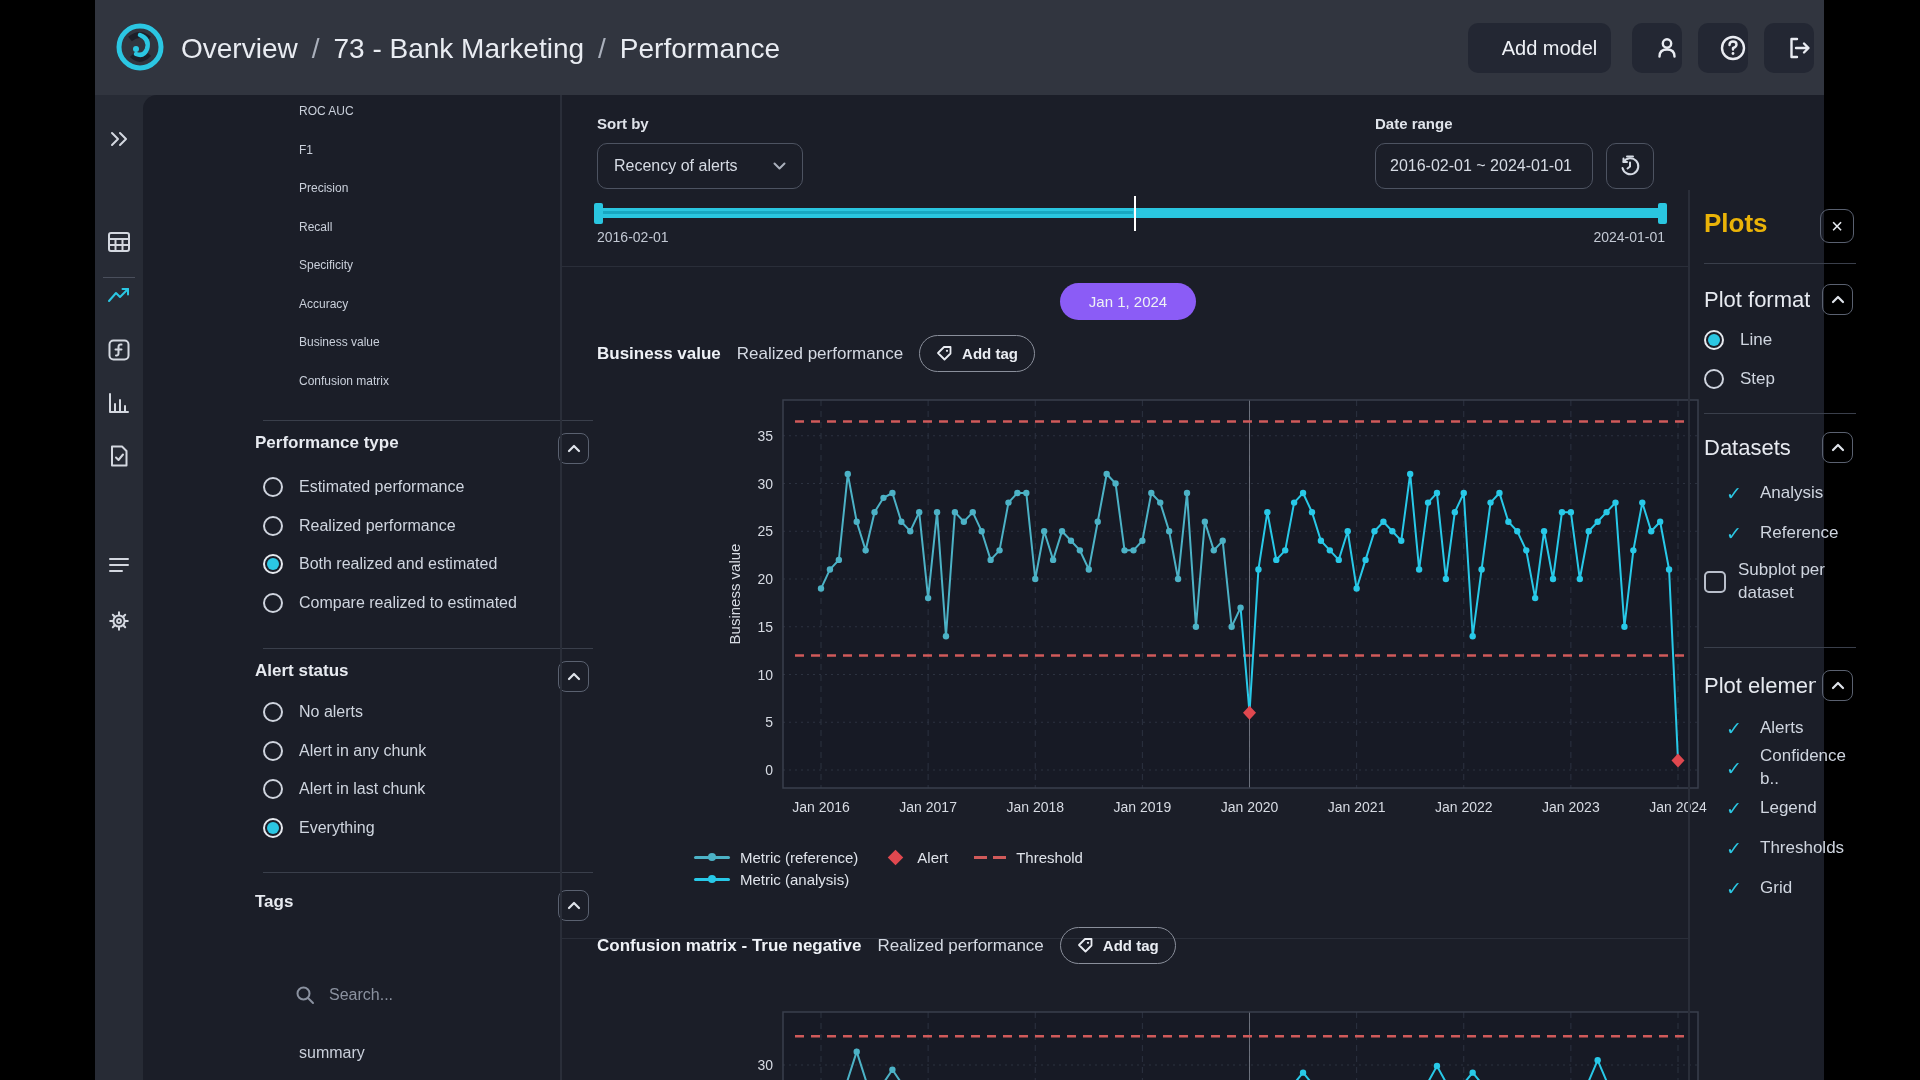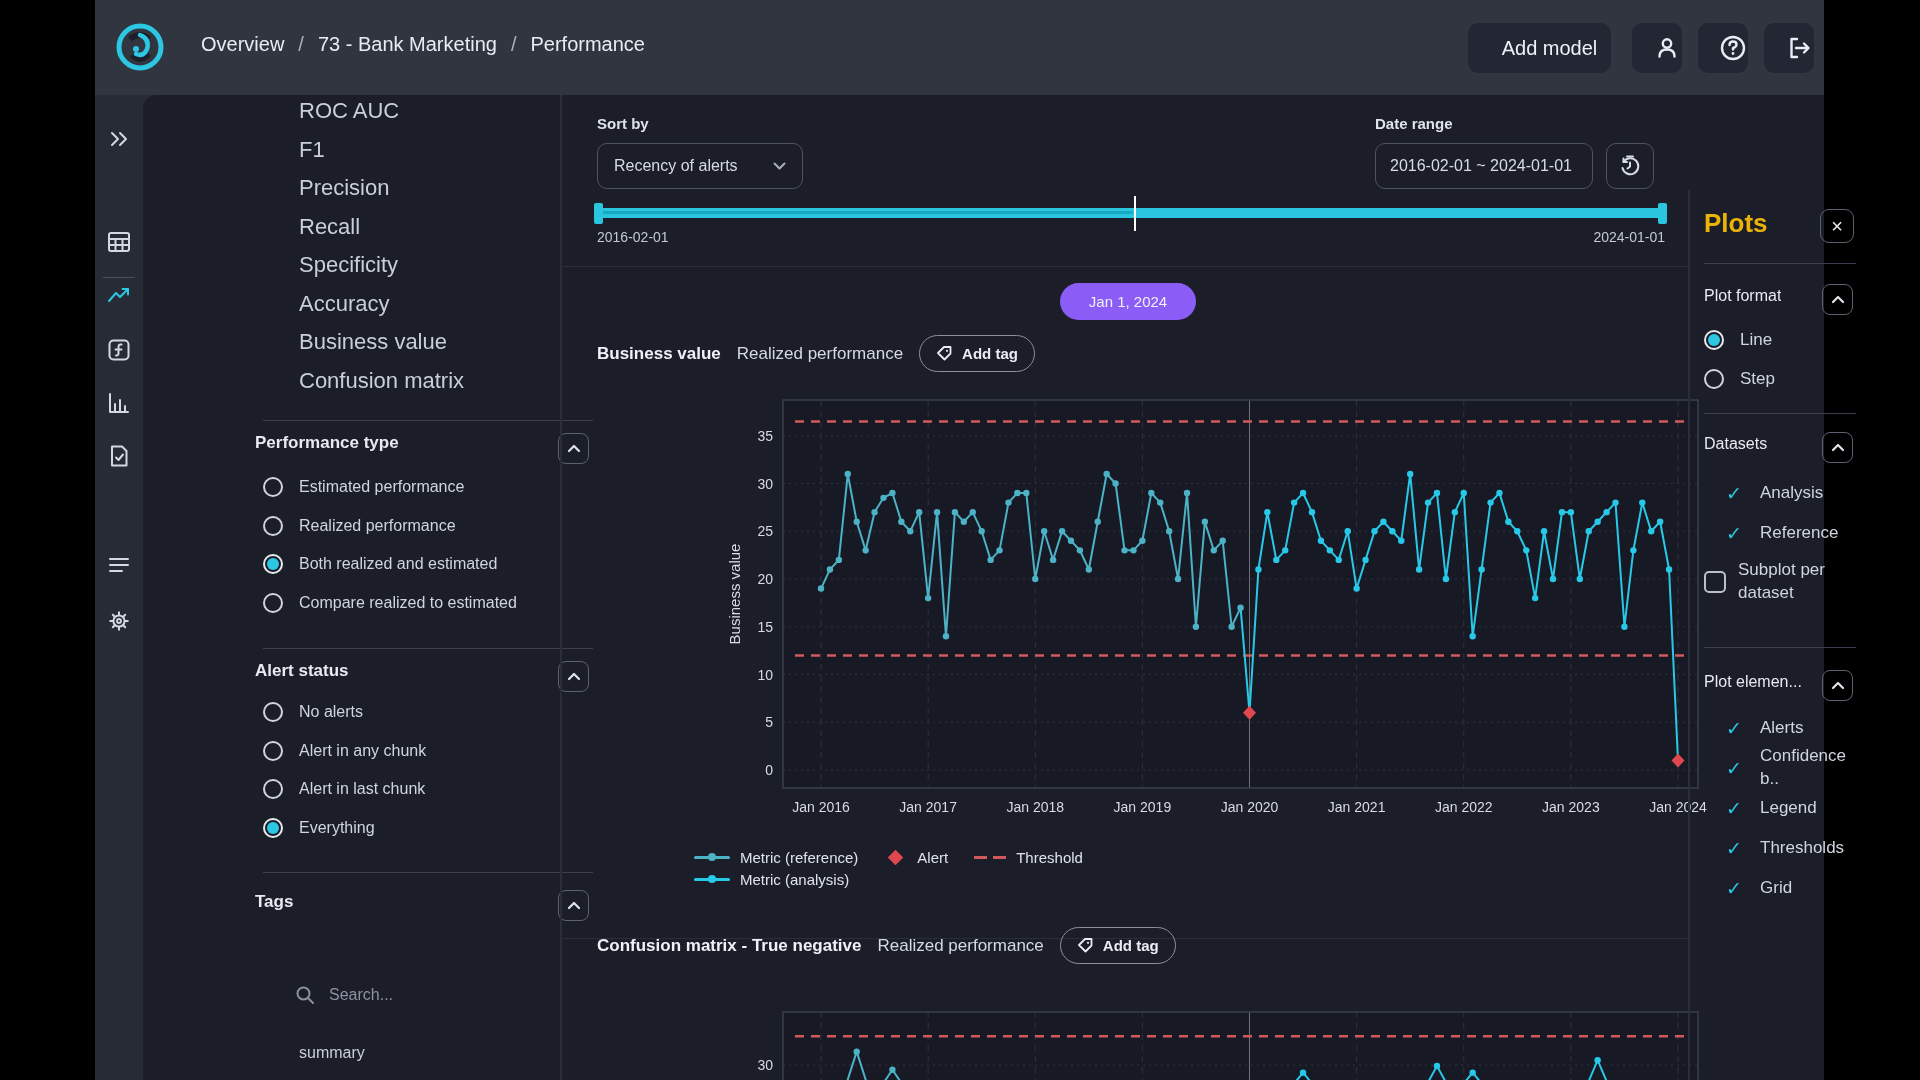--- a/index.html
+++ b/index.html
@@ -7,40 +7,40 @@
   #stage{position:relative;width:1920px;height:1080px;background:#000;overflow:hidden;}
 
   
   #app{position:absolute;left:95px;top:0;width:1729px;height:1080px;background:#1c1f29;}
   #header{position:absolute;left:0;top:0;width:1729px;height:95px;background:#31353f;z-index:30;}
   #rail{position:absolute;left:0;top:95px;width:70px;height:985px;background:#272b35;}
   #surface{position:absolute;left:48px;top:95px;width:1681px;height:985px;background:#1b1e28;border-top-left-radius:14px;}
 
   
   #logo{position:absolute;left:17px;top:19px;width:56px;height:56px;}
-  #breadcrumb{position:absolute;left:86px;top:33px;font-size:20px;color:#e9ecf2;display:flex;gap:14px;align-items:center;margin-left:20px;}
+  #breadcrumb{position:absolute;left:86px;top:33px;font-size:28px;color:#e9ecf2;display:flex;gap:14px;align-items:center;}
   #breadcrumb .sep{color:#aab0bc;}
   .hbtn{position:absolute;top:23px;height:50px;background:#232733;border-radius:10px;color:#eef1f6;display:flex;align-items:center;justify-content:center;cursor:pointer;padding-left:20px;}
   #add-model{left:1373px;width:143px;font-size:20px;}
   #btn-user{left:1537px;width:50px;}
   #btn-help{left:1603px;width:50px;}
   #btn-logout{left:1669px;width:50px;}
   .hicon{stroke:#e9ecf2;fill:none;stroke-width:2.4;stroke-linecap:round;stroke-linejoin:round;}
 
   
   .rail-ic{position:absolute;left:0;width:48px;display:flex;justify-content:center;cursor:pointer;}
   .rail-svg{stroke:#d4d8e0;fill:none;stroke-width:2;stroke-linecap:round;stroke-linejoin:round;}
   .rail-svg.cyan{stroke:#2bc7e3;}
   #rail-div{position:absolute;left:8px;top:182px;width:32px;height:1px;background:#4a4f5c;}
 
   
   #sidebar{position:absolute;left:48px;top:0px;width:369px;height:985px;}
   #sidebar-divider{position:absolute;left:417px;top:0;width:2px;height:985px;background:#2a2e39;}
   #metric-list{position:absolute;left:0px;top:6px;width:360px;overflow:hidden;}
-  .metric-item{height:38.5px;line-height:38.5px;padding-left:108px;font-size:22px;color:#c9cfda;cursor:pointer;}
+  .metric-item{height:38.5px;line-height:38.5px;padding-left:108px;font-size:12px;color:#c9cfda;cursor:pointer;}
   .metric-item:first-child{margin-top:-9px;}
   .side-div{position:absolute;left:72px;width:330px;height:1px;background:#3a3f4b;}
   .sec-head{position:absolute;left:64px;font-size:17px;font-weight:700;color:#e7eaf0;}
   .collapse-btn{position:absolute;width:31px;height:31px;border:1px solid #5a6170;border-radius:8px;display:flex;align-items:center;justify-content:center;cursor:pointer;}
   .chev{stroke:#dfe3ea;fill:none;stroke-width:2.2;stroke-linecap:round;stroke-linejoin:round;}
   .opt-row{display:flex;align-items:center;height:38.5px;cursor:pointer;}
   .radio{width:20px;height:20px;border-radius:50%;border:2px solid #cfd4de;margin-right:16px;flex:0 0 auto;position:relative;}
   .radio-sel{border-color:#e6e9ee;}
   .radio-sel::after{content:"";position:absolute;left:2px;top:2px;width:12px;height:12px;border-radius:50%;background:#2bc7e3;}
   .opt-label{font-size:16px;color:#cfd5df;}
@@ -94,21 +94,21 @@
   .sw-diamond{width:11px;height:11px;transform:rotate(45deg);margin:0 6px;}
   .sw-dashes{display:flex;gap:6px;}
   .sw-dashes i{display:block;width:13px;height:3px;}
 
   
   #plots-divider{position:absolute;left:1545px;top:95px;width:2px;height:985px;background:#2a2e39;}
   #plots{position:absolute;left:1547px;top:95px;width:182px;height:985px;}
   #plots-title{position:absolute;left:14px;top:18px;font-size:26px;font-weight:600;color:#eab308;}
   #plots-close{position:absolute;left:130px;top:19px;width:34px;height:34px;border:1px solid #596070;border-radius:9px;color:#e9ecf2;font-size:20px;display:flex;align-items:center;justify-content:center;cursor:pointer;}
   .p-div{position:absolute;left:14px;width:152px;height:1px;background:#3a3f4b;}
-  .p-head{position:absolute;left:14px;font-size:16px;color:#e7eaf0;white-space:nowrap;overflow:hidden;max-width:112px;}
+  .p-head{position:absolute;left:14px;font-size:22px;color:#e7eaf0;white-space:nowrap;overflow:hidden;max-width:112px;}
   .p-collapse{left:132px;}
   .p-opts{position:absolute;left:14px;width:160px;}
   .p-opts .opt-label{font-size:17px;}
   .check-row{display:flex;align-items:center;height:40px;cursor:pointer;}
   .check-mark{color:#2bc7e3;font-size:19px;font-weight:700;width:22px;margin-left:22px;margin-right:12px;flex:0 0 auto;}
   .cbox{width:22px;height:22px;border:2px solid #b9bfcb;border-radius:5px;margin-right:12px;flex:0 0 auto;}
   .check-label{font-size:17px;color:#cfd5df;line-height:1.35;}
   .check-row.twoline{height:auto;padding:6px 0;align-items:center;}
 </style>
 </head>

